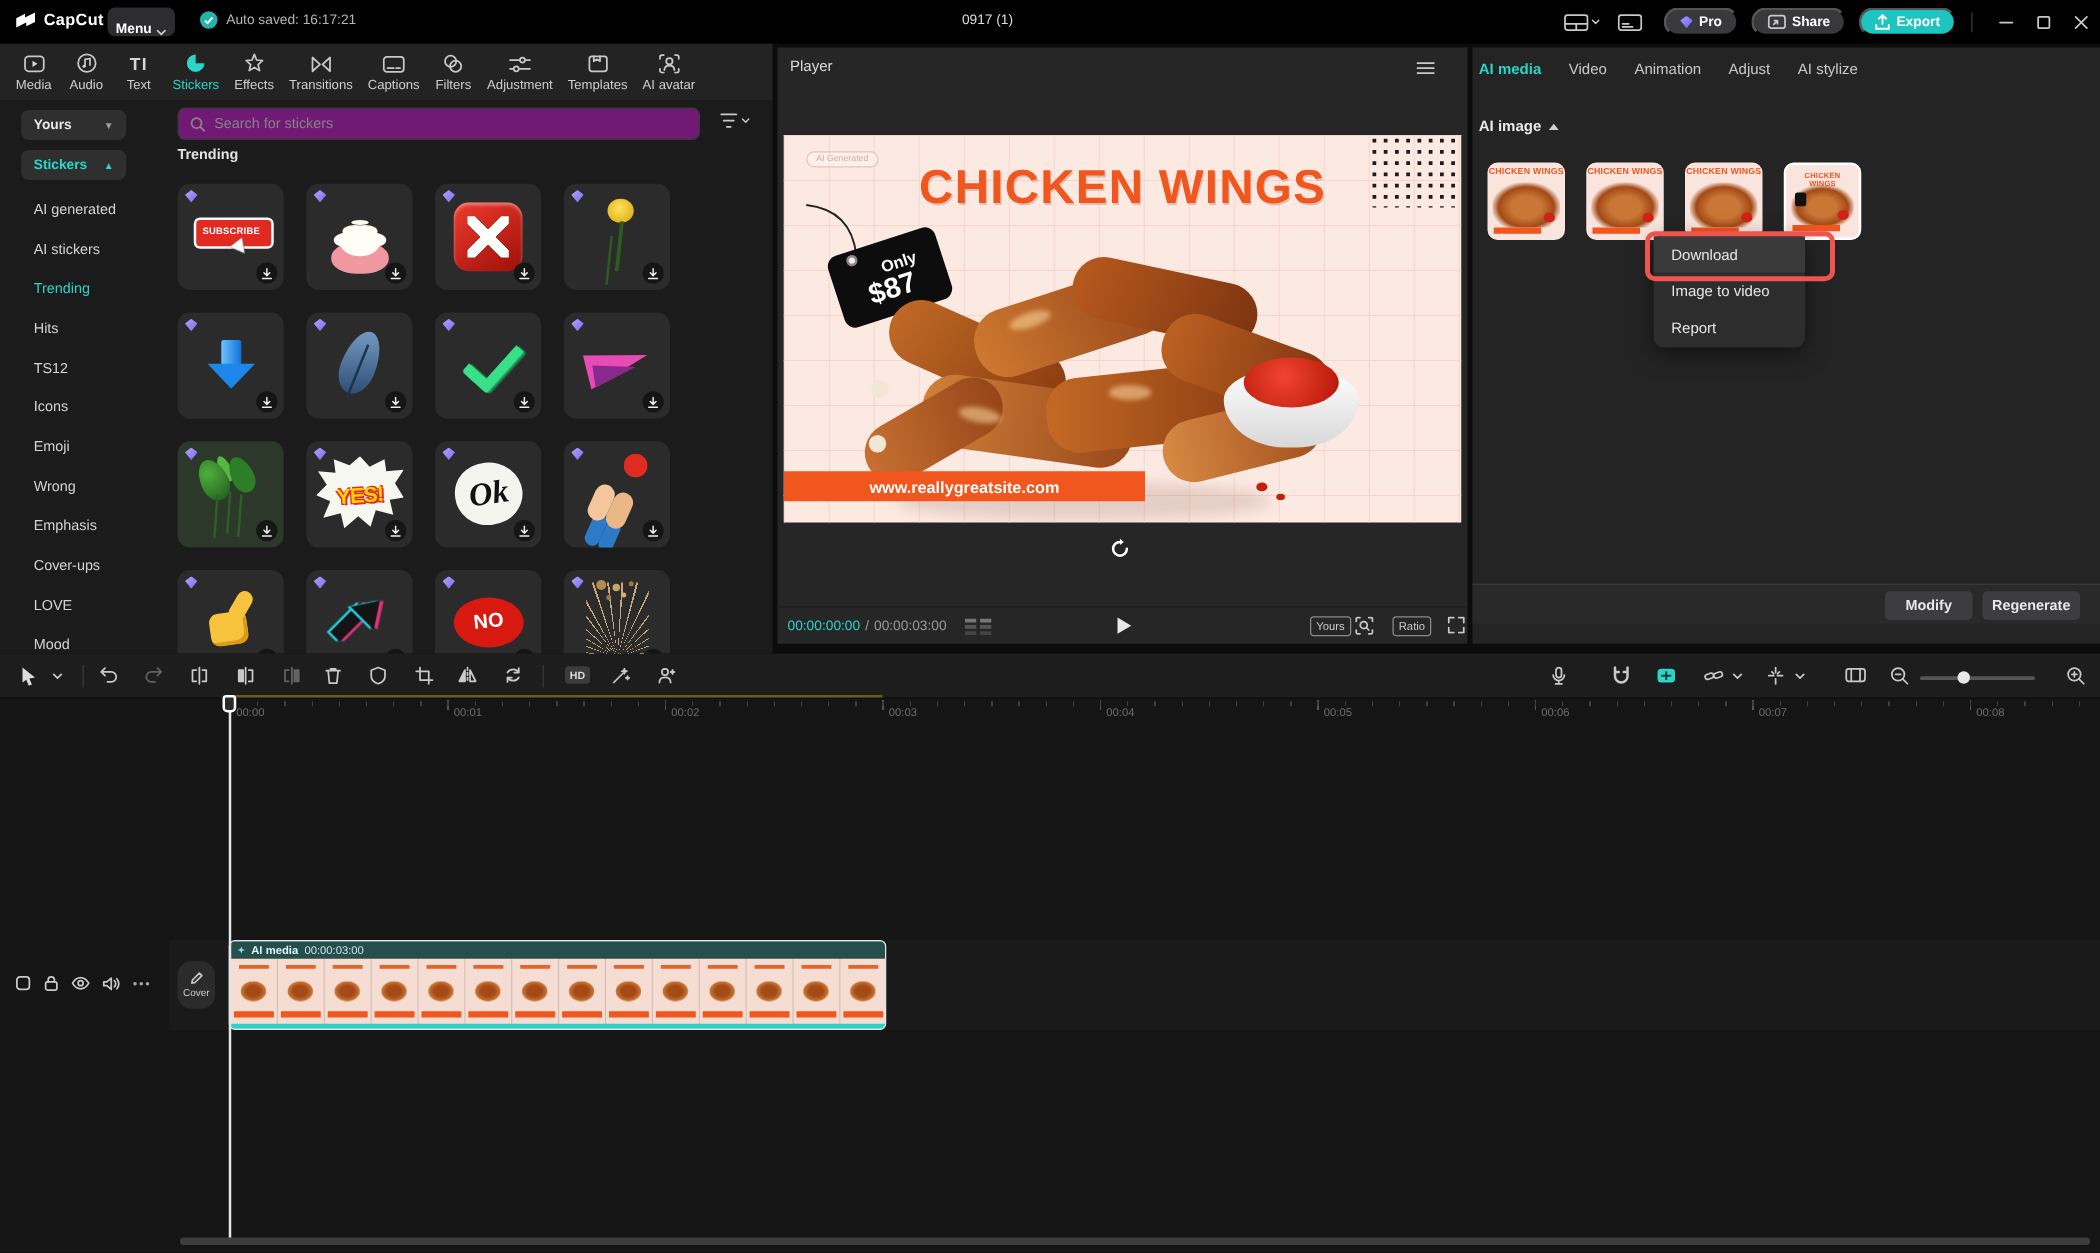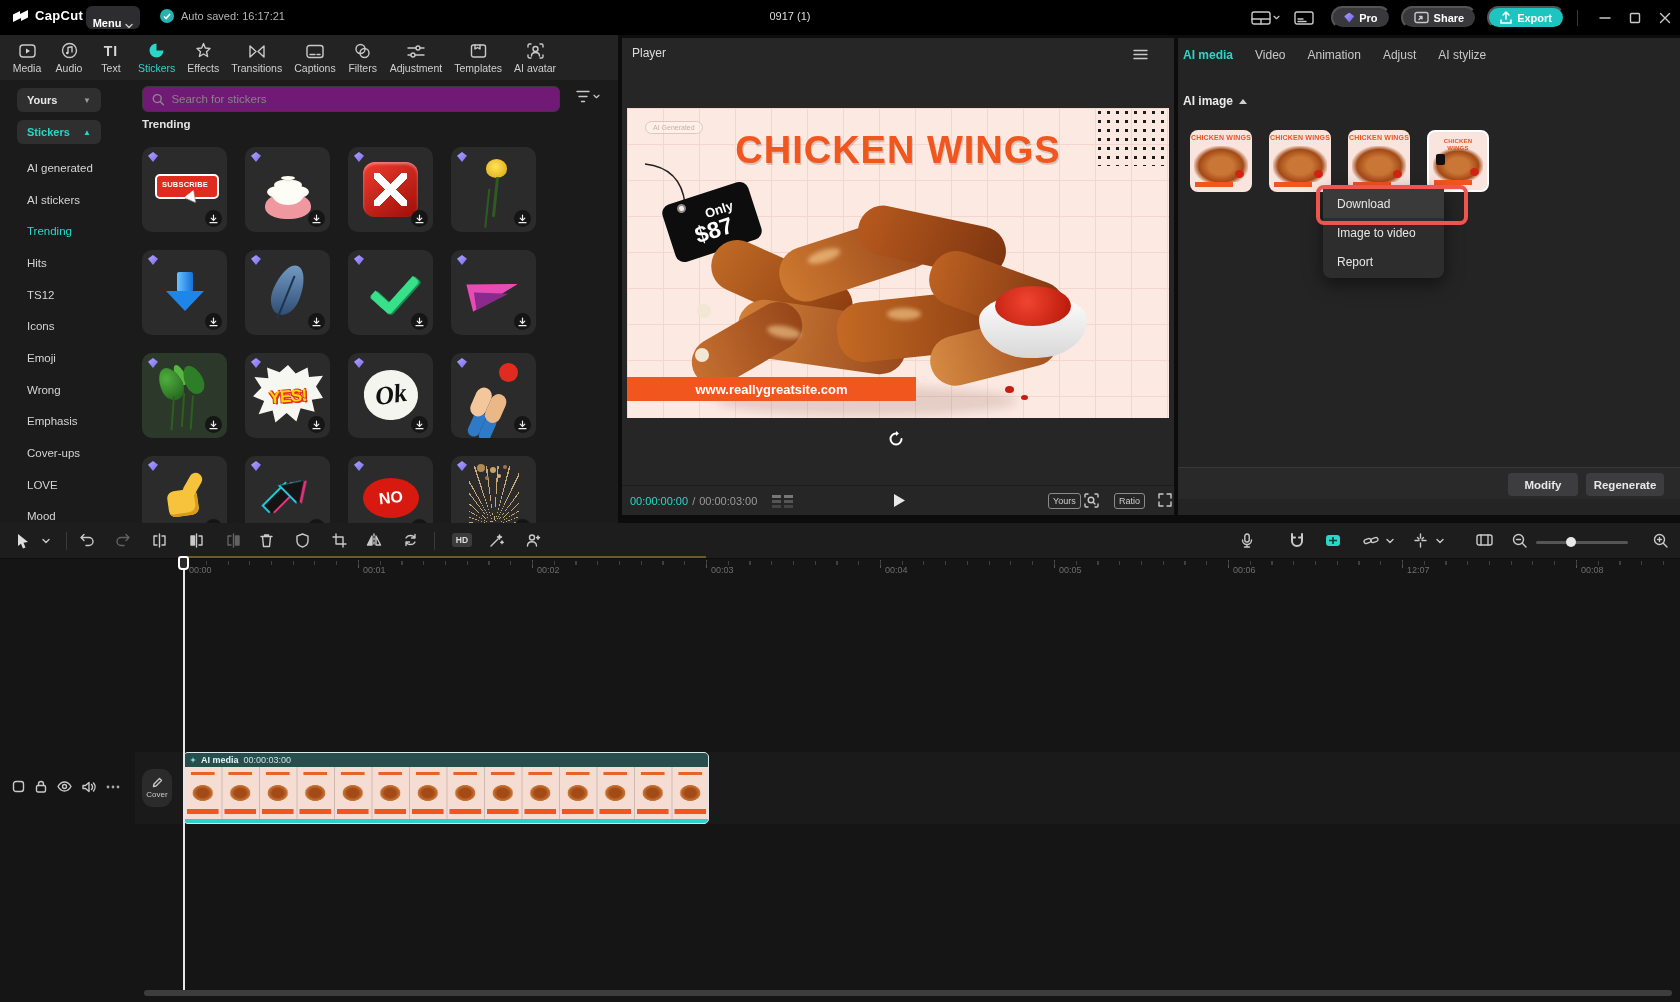--- a/index.html
+++ b/index.html
@@ -936,21 +936,21 @@
     <div class="ruler-ticks"></div>
     <div class="ruler-labels">
 
     <span class="rl">00:00</span>
         <span class="rl">00:01</span>
         <span class="rl">00:02</span>
         <span class="rl">00:03</span>
         <span class="rl">00:04</span>
         <span class="rl">00:05</span>
         <span class="rl">00:06</span>
-        <span class="rl">12:07</span>
+        <span class="rl">00:07</span>
         <span class="rl">00:08</span>
       </div>
 
     <div class="track-band"></div>
 
     <div class="track-ctrls">
       <span>
           <svg class="ic" width="13" height="13" viewBox="0 0 13 13" stroke="#a8a8a8">
             <rect x="1.5" y="1.5" width="10" height="10" rx="2.5"></rect>
           </svg>

